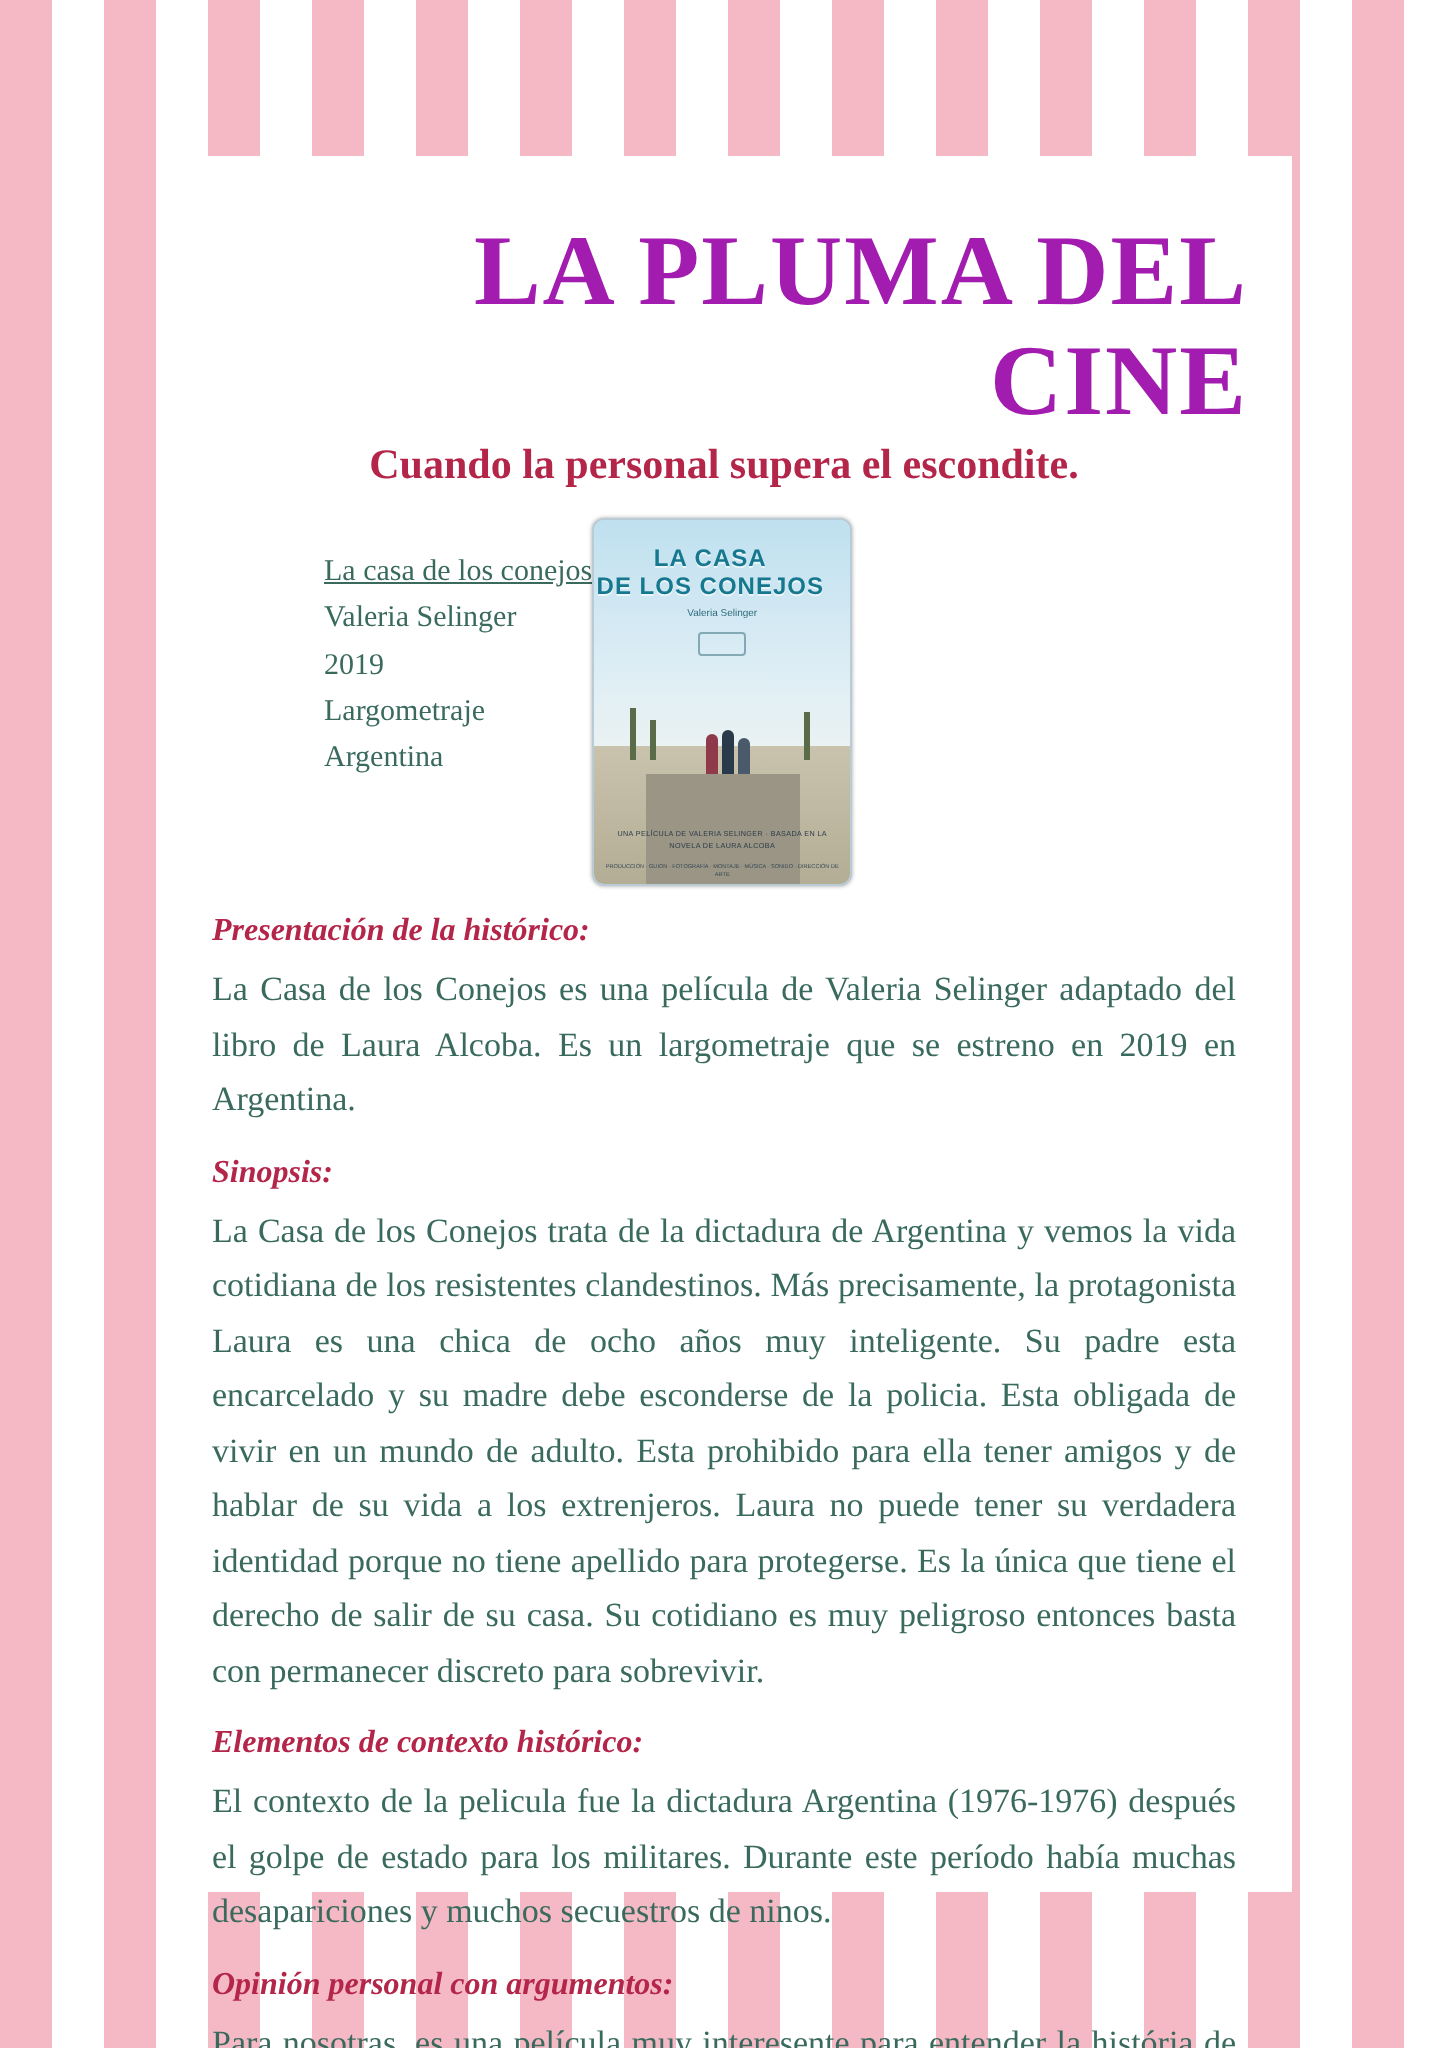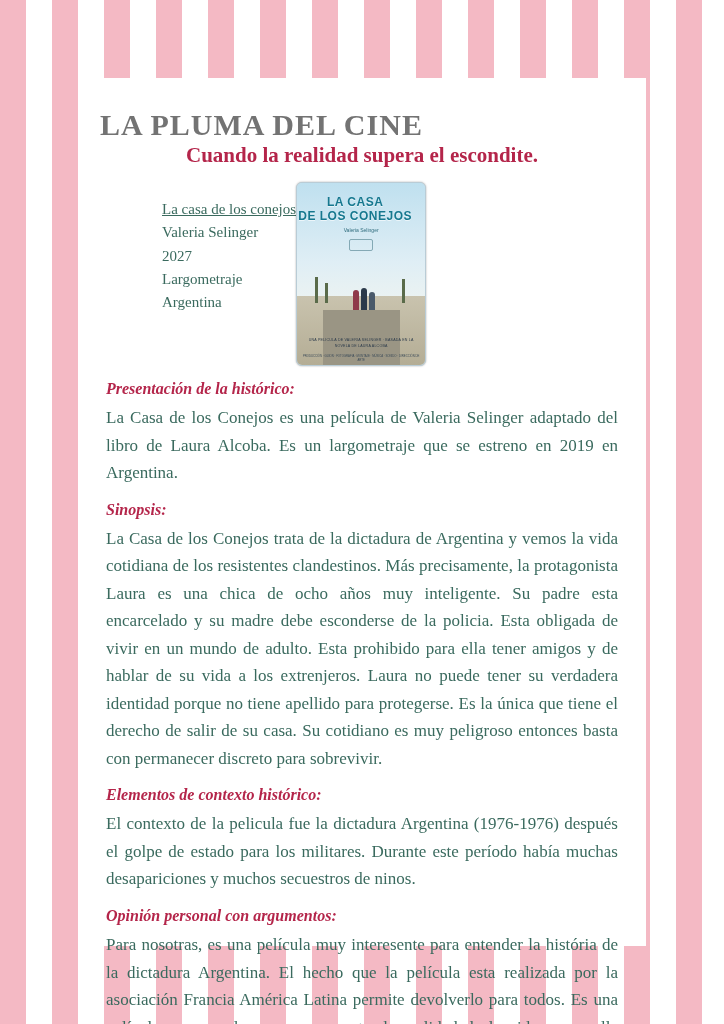--- a/index.html
+++ b/index.html
@@ -40,24 +40,24 @@
     position: absolute;
     left: 78px;
     top: 78px;
     right: 78px;
     bottom: 78px;
     padding: 16px 22px 0 22px;
     box-sizing: border-box;
   }
 
   .title {
-    text-align: left;
-    color: #737373;
-    font-family: "Liberation Serif", serif;
-    font-size: 30px;
+    text-align: right;
+    color: #a21caf;
+    font-family: "Liberation Serif", serif;
+    font-size: 50px;
     letter-spacing: 1px;
     margin: 14px 0 2px 0;
     line-height: 1.1;
   }
   .subtitle {
     text-align: center;
     color: #b4254a;
     font-size: 21px;
     font-weight: bold;
     margin: 0 0 14px 0;
@@ -190,27 +190,27 @@
 </style>
 </head>
 <body>
 
 <div class="page"></div>
 <div class="page-inner"></div>
 
 <div class="content">
 
   <h1 class="title">LA PLUMA DEL CINE</h1>
-  <div class="subtitle">Cuando la realidad supera el escondite.</div>
+  <div class="subtitle">Cuando la personal supera el escondite.</div>
 
   <div class="filmrow">
     <div class="filminfo">
       <div class="film-title">La casa de los conejos</div>
       <div>Valeria Selinger</div>
-      <div>2027</div>
+      <div>2019</div>
       <div>Largometraje</div>
       <div>Argentina</div>
     </div>
 
     <div class="poster">
       <div class="sky"></div>
       <div class="ground"></div>
       <div class="road"></div>
       <div class="tree t1"></div>
       <div class="tree t2"></div>

